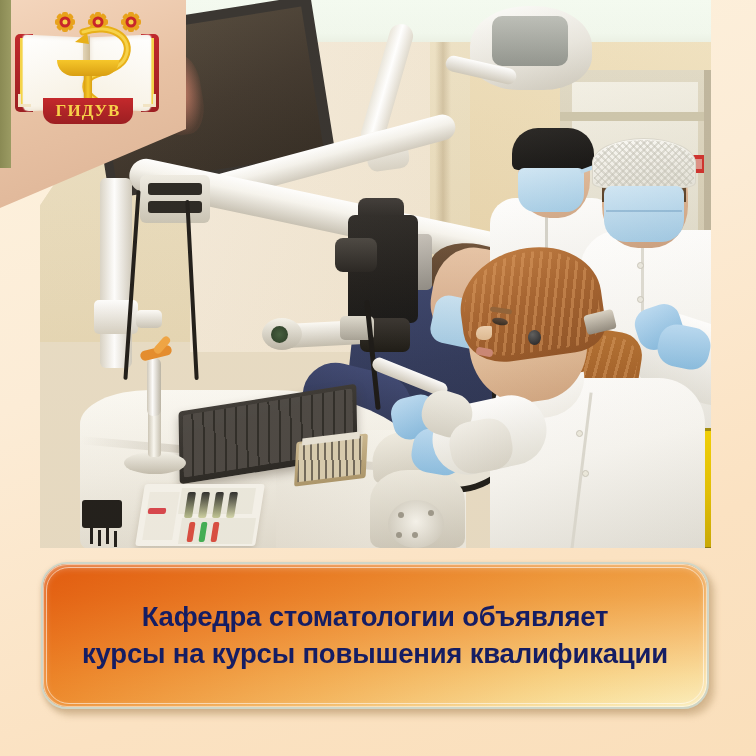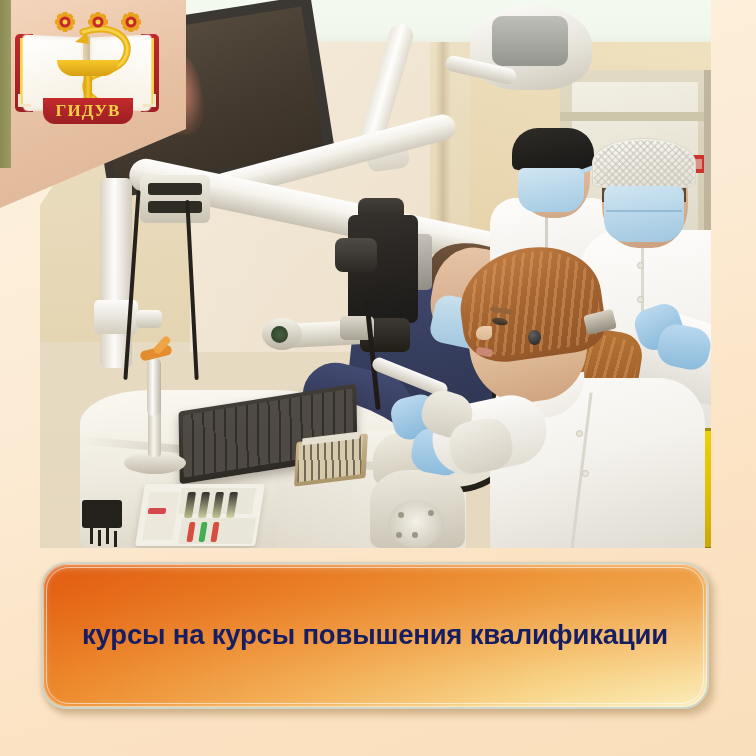--- a/index.html
+++ b/index.html
@@ -657,18 +657,19 @@
       <div id="ribbon"></div>
       <div id="ribbon-txt">ГИДУВ</div>
     </div>
   </div>
 
   <div id="banner-wrap">
     <div id="banner-shadow"></div>
     <div id="banner">
       <div id="banner-inner"></div>
       <div id="banner-text">
+        <span>Кафедра стоматологии объявляет</span>
         <span>курсы на курсы повышения квалификации</span>
       </div>
     </div>
   </div>
 
 </div>
 
 </body></html>

